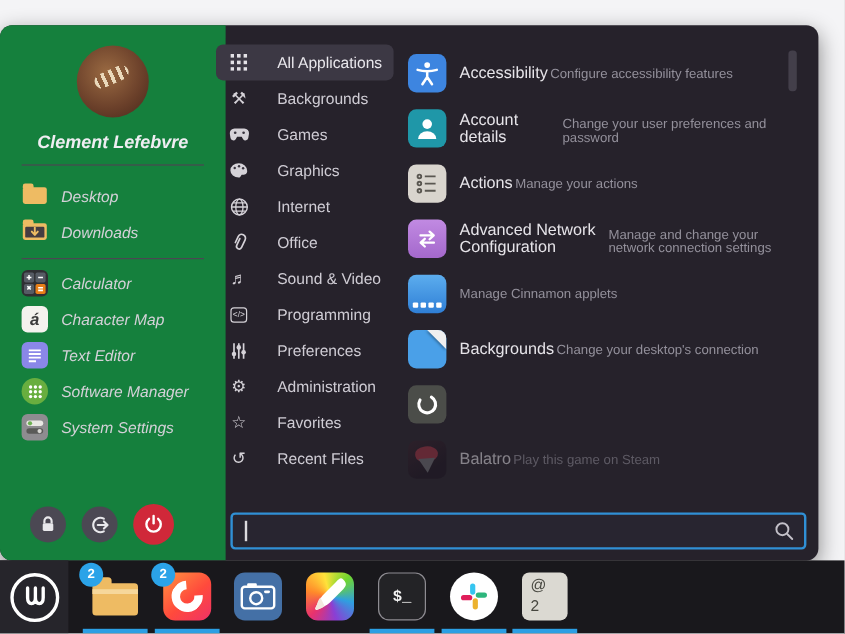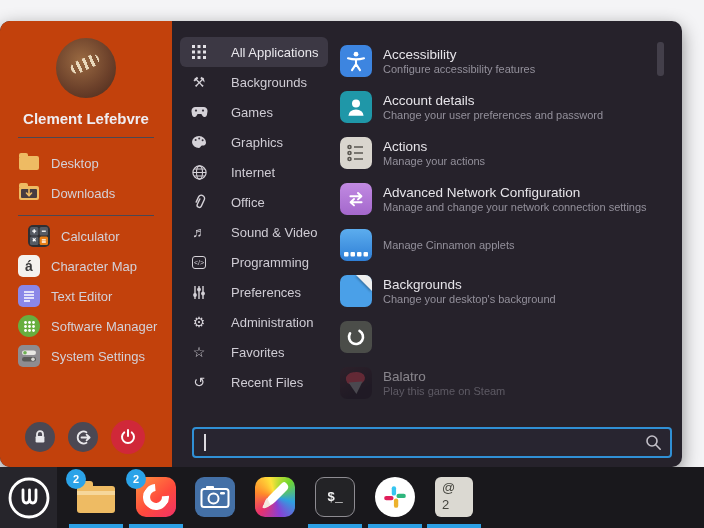--- a/index.html
+++ b/index.html
@@ -4,34 +4,34 @@
 <style>
   html,body{margin:0;padding:0;}
   body{font-family:"Liberation Sans","DejaVu Sans",sans-serif;}
   .screen{position:relative;width:704px;height:528px;background:#f4f4f6;overflow:hidden;}
 
   
   .menu{position:absolute;left:0;top:21px;width:682px;height:446px;background:#26222b;
         border-radius:10px;box-shadow:0 6px 18px rgba(0,0,0,.45);}
 
   
-  .sidebar{position:absolute;left:0;top:0;width:172px;height:100%;background:#c2410c;
-           border-radius:10px 0 0 10px;}
+  .sidebar{position:absolute;left:0;top:0;width:188px;height:100%;background:#15803d;
+           border-radius:10px 0 0 10px;font-style:italic;}
   .avatar{width:60px;height:60px;border-radius:50%;margin:17px auto 0;position:relative;overflow:hidden;
           background:radial-gradient(circle at 42% 38%, #9a6a42, #6b402a 58%, #4a2a1c 95%);}
   .avatar::after{content:"";position:absolute;left:14px;top:20px;width:30px;height:12px;border-radius:6px;
           transform:rotate(-24deg);
           background:repeating-linear-gradient(90deg,#ead9bb 0 3px,rgba(0,0,0,0) 3px 7px);}
   .user-name{margin-top:12px;height:18px;text-align:center;color:#efedf2;font-size:15px;font-weight:bold;}
   .sb-div{border:none;border-top:1px solid #4b4752;margin:9px 18px 0;}
   .sb-div.second{margin-top:7px;}
   .sb-row{display:flex;align-items:center;height:30px;padding-left:18px;gap:11px;color:#d4d1d8;
           font-size:13px;cursor:default;}
   .sb-row.first-place{margin-top:10px;}
-  .sb-row.first-short{margin-top:5px;margin-left:10px;}
+  .sb-row.first-short{margin-top:5px;}
   .sb-ic{width:22px;height:22px;flex:0 0 22px;display:flex;align-items:center;justify-content:center;position:relative;}
 
   
   .fold{width:20px;height:14px;background:#eebb63;border-radius:2px;position:relative;}
   .fold::before{content:"";position:absolute;left:0;top:-3px;width:9px;height:4px;background:#eebb63;
           border-radius:2px 2px 0 0;}
   .fold.dl::after{content:"";position:absolute;left:2px;top:3px;right:2px;bottom:2px;background:#453c41;border-radius:1px;}
   .fold.dl .arr{position:absolute;left:6px;top:3px;width:8px;height:9px;z-index:2;}
 
   
@@ -56,21 +56,21 @@
   .cat-ic{width:18px;height:18px;flex:0 0 18px;display:flex;align-items:center;justify-content:center;
           font-size:14px;color:#d5d2d8;}
   .code-box{border:1.5px solid #d5d2d8;border-radius:3px;font-size:7px;line-height:1;padding:2px 1px;color:#d5d2d8;}
 
   
   .apps{position:absolute;left:340px;top:17px;width:330px;}
   .app-row{display:flex;align-items:center;height:46px;gap:11px;cursor:default;}
   .app-row.dim{opacity:.5;}
   .app-ic{width:32px;height:32px;border-radius:7px;flex:0 0 32px;position:relative;display:flex;
           align-items:center;justify-content:center;overflow:hidden;}
-  .app-txt{display:flex;flex-direction:column;gap:2px;}
+  .app-txt{display:flex;gap:2px;align-items:flex-end;}
   .app-title{color:#e6e4e9;font-size:13.5px;line-height:14px;}
   .app-sub{color:#93909b;font-size:11px;line-height:11px;}
 
   .ic-accessibility{background:#3d85e0;}
   .ic-account{background:#1f97a8;}
   .ic-actions{background:#d9d5ce;}
   .ic-network{background:linear-gradient(180deg,#c18ae2,#a468cc);}
   .ic-applets{background:linear-gradient(180deg,#5cadee,#2f7fd6);}
   .ic-backgrounds{background:#4aa0e8;}
   .ic-backgrounds::after{content:"";position:absolute;right:0;top:0;border-style:solid;
@@ -415,21 +415,21 @@
         </span>
         <span class="app-txt">
           <span class="app-sub">Manage Cinnamon applets</span>
         </span>
       </div>
 
       <div class="app-row">
         <span class="app-ic ic-backgrounds"></span>
         <span class="app-txt">
           <span class="app-title">Backgrounds</span>
-          <span class="app-sub">Change your desktop's background</span>
+          <span class="app-sub">Change your desktop's connection</span>
         </span>
       </div>
 
       <div class="app-row">
         <span class="app-ic ic-backup">
           <svg width="24" height="24" viewBox="0 0 24 24">
             <circle cx="12" cy="12" r="7" stroke="#fff" stroke-width="2.6" fill="none" stroke-dasharray="33 11" stroke-linecap="round" transform="rotate(-60 12 12)"></circle>
           </svg>
         </span>
       </div>

